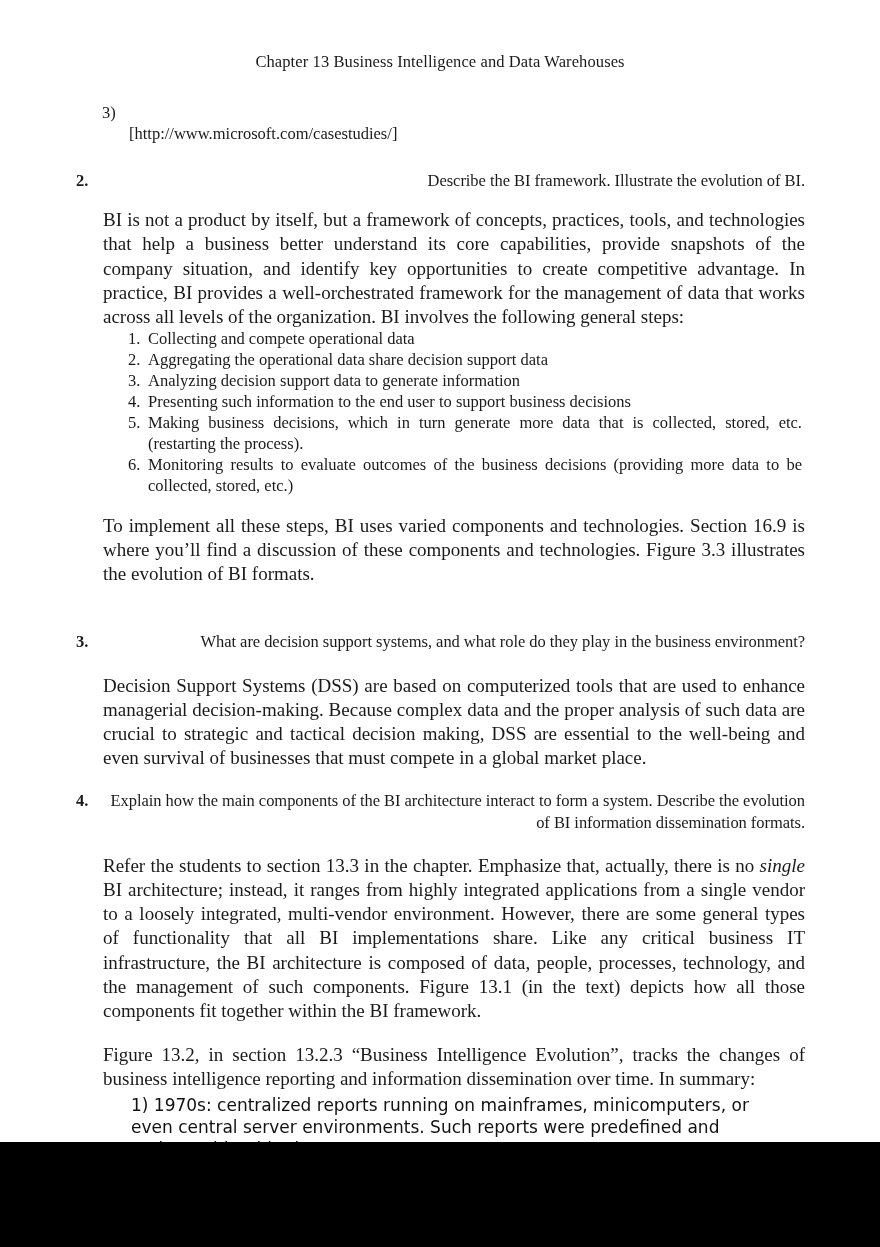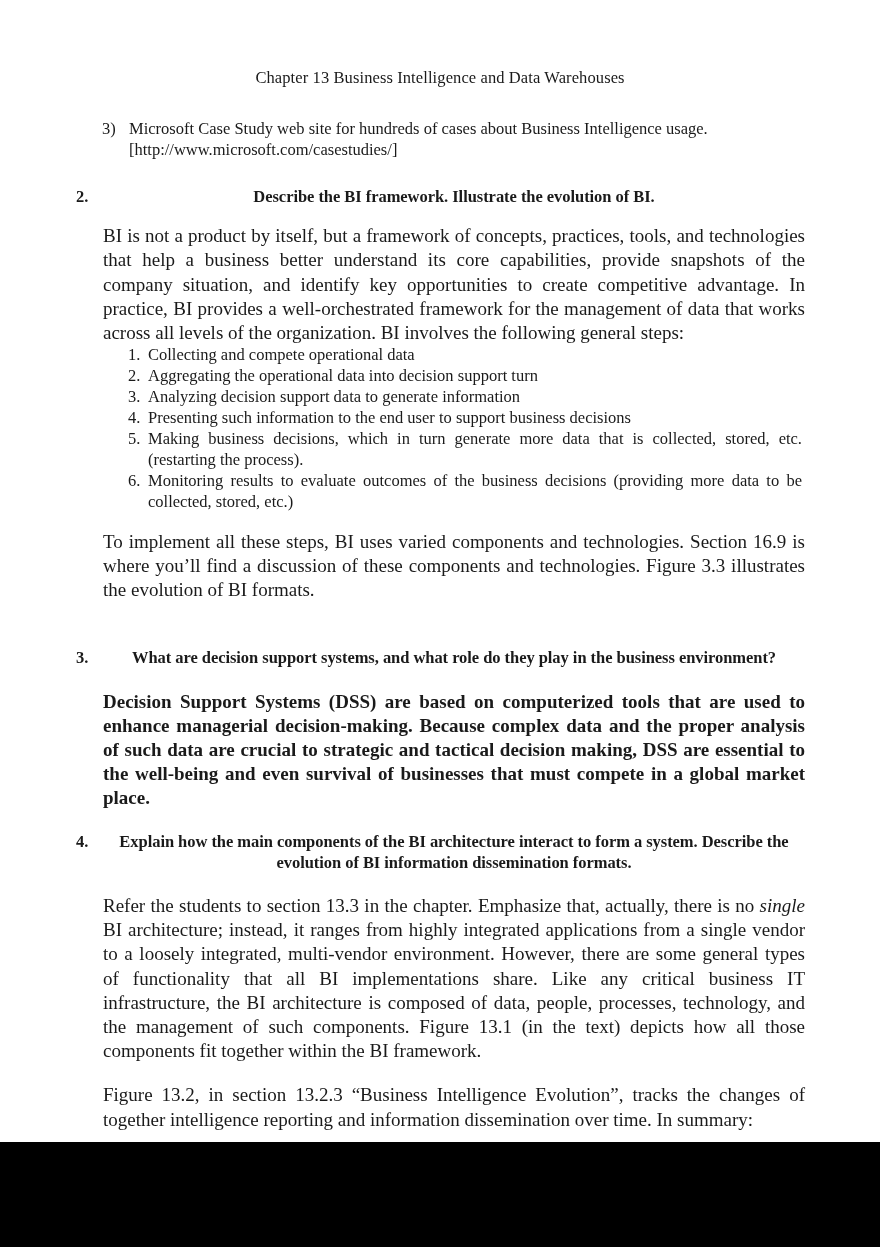--- a/index.html
+++ b/index.html
@@ -13,21 +13,21 @@
     height: 1247px;
     position: relative;
     font-family: "Liberation Serif", "DejaVu Serif", serif;
     color: #1a1a1a;
     overflow: hidden;
   }
 
   .page {
     position: absolute;
     left: 0;
-    top: 16px;
+    top: 0;
     width: 880px;
     height: 1166px;
     background: #ffffff;
   }
 
   .page-header {
     text-align: center;
     font-size: 16.5px;
     line-height: 1.2;
     padding-top: 52px;
@@ -66,22 +66,22 @@
 
   
   .question {
     margin-top: 26px;
   }
   .question .num-marker {
     width: 27px;
     font-weight: bold;
   }
   .question .num-body {
-    font-weight: bold;
-    text-align: center;
+    font-weight: normal;
+    text-align: right;
     letter-spacing: -0.05px;
   }
 
   
   .para {
     margin-left: 27px;
     margin-top: 17px;
     font-size: 19px;
     line-height: 1.275;
     text-align: justify;
@@ -143,40 +143,40 @@
 
   <div class="page-header">
     <span>Chapter 13 Business Intelligence and Data Warehouses</span>
   </div>
 
   <div class="content">
 
     <div class="num-item sub-ref">
       <span class="num-marker">3)</span>
       <span class="num-body">
-        <span>Microsoft Case Study web site for hundreds of cases about Business Intelligence usage.</span><br>
+        <br>
         <span>[http://www.microsoft.com/casestudies/]</span>
       </span>
     </div>
 
     <div class="num-item question">
       <span class="num-marker">2.</span>
       <span class="num-body">Describe the BI framework. Illustrate the evolution of BI.</span>
     </div>
 
     <div class="para">BI is not a product by itself, but a framework of concepts, practices, tools, and technologies that help a business better understand its core capabilities, provide snapshots of the company situation, and identify key opportunities to create competitive advantage. In practice, BI provides a well-orchestrated framework for the management of data that works across all levels of the organization. BI involves the following general steps:</div>
 
     <ul class="steps">
       <li>
         <span class="mk">1.</span>
         <span class="tx">Collecting and compete operational data</span>
       </li>
       <li>
         <span class="mk">2.</span>
-        <span class="tx">Aggregating the operational data into decision support turn</span>
+        <span class="tx">Aggregating the operational data share decision support data</span>
       </li>
       <li>
         <span class="mk">3.</span>
         <span class="tx">Analyzing decision support data to generate information</span>
       </li>
       <li>
         <span class="mk">4.</span>
         <span class="tx">Presenting such information to the end user to support business decisions</span>
       </li>
       <li>
@@ -189,28 +189,33 @@
       </li>
     </ul>
 
     <div class="para">To implement all these steps, BI uses varied components and technologies. Section 16.9 is where you’ll find a discussion of these components and technologies. Figure 3.3 illustrates the evolution of BI formats.</div>
 
     <div class="num-item question" style="margin-top:44px;">
       <span class="num-marker">3.</span>
       <span class="num-body">What are decision support systems, and what role do they play in the business environment?</span>
     </div>
 
-    <div class="para" style="margin-top:22px;font-weight:bold;">Decision Support Systems (DSS) are based on computerized tools that are used to enhance managerial decision-making. Because complex data and the proper analysis of such data are crucial to strategic and tactical decision making, DSS are essential to the well-being and even survival of businesses that must compete in a global market place.</div>
+    <div class="para" style="margin-top:22px;">Decision Support Systems (DSS) are based on computerized tools that are used to enhance managerial decision-making. Because complex data and the proper analysis of such data are crucial to strategic and tactical decision making, DSS are essential to the well-being and even survival of businesses that must compete in a global market place.</div>
 
     <div class="num-item question" style="margin-top:20px;">
       <span class="num-marker">4.</span>
       <span class="num-body">Explain how the main components of the BI architecture interact to form a system.  Describe the evolution of BI information dissemination formats.</span>
     </div>
 
     <div class="para" style="margin-top:21px;"><span>Refer the students to section 13.3 in the chapter. Emphasize that, actually, there is no </span><em>single</em><span> BI architecture; instead, it ranges from highly integrated applications from a single vendor to a loosely integrated, multi-vendor environment. However, there are some general types of functionality that all BI implementations share. Like any critical business IT infrastructure, the BI architecture is composed of data, people, processes, technology, and the management of such components. Figure 13.1 (in the text) depicts how all those components fit together within the BI framework.</span></div>
 
-    <div class="para" style="margin-top:20px;">Figure 13.2, in section 13.2.3 “Business Intelligence Evolution”, tracks the changes of together intelligence reporting and information dissemination over time. In summary:</div>
-
+    <div class="para" style="margin-top:20px;">Figure 13.2, in section 13.2.3 “Business Intelligence Evolution”, tracks the changes of business intelligence reporting and information dissemination over time. In summary:</div>
+
+    <div class="sans-block">
+      <span class="sb-line">1) 1970s: centralized reports running on mainframes, minicomputers, or</span>
+      <span class="sb-line">even central server environments. Such reports were predefined and</span>
+      <span class="sb-line">took considerable time to process.</span>
+    </div>
 
   </div>
 </div>
 
 <div class="footer-bar"></div>
 
 </body></html>

